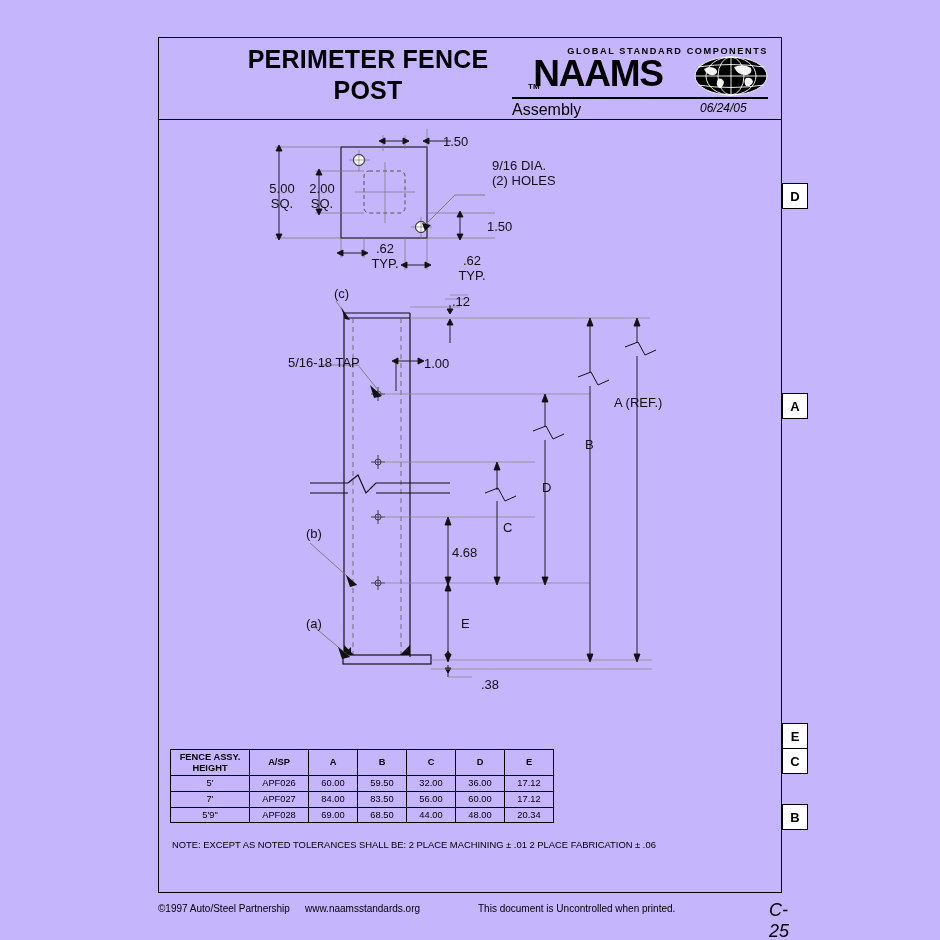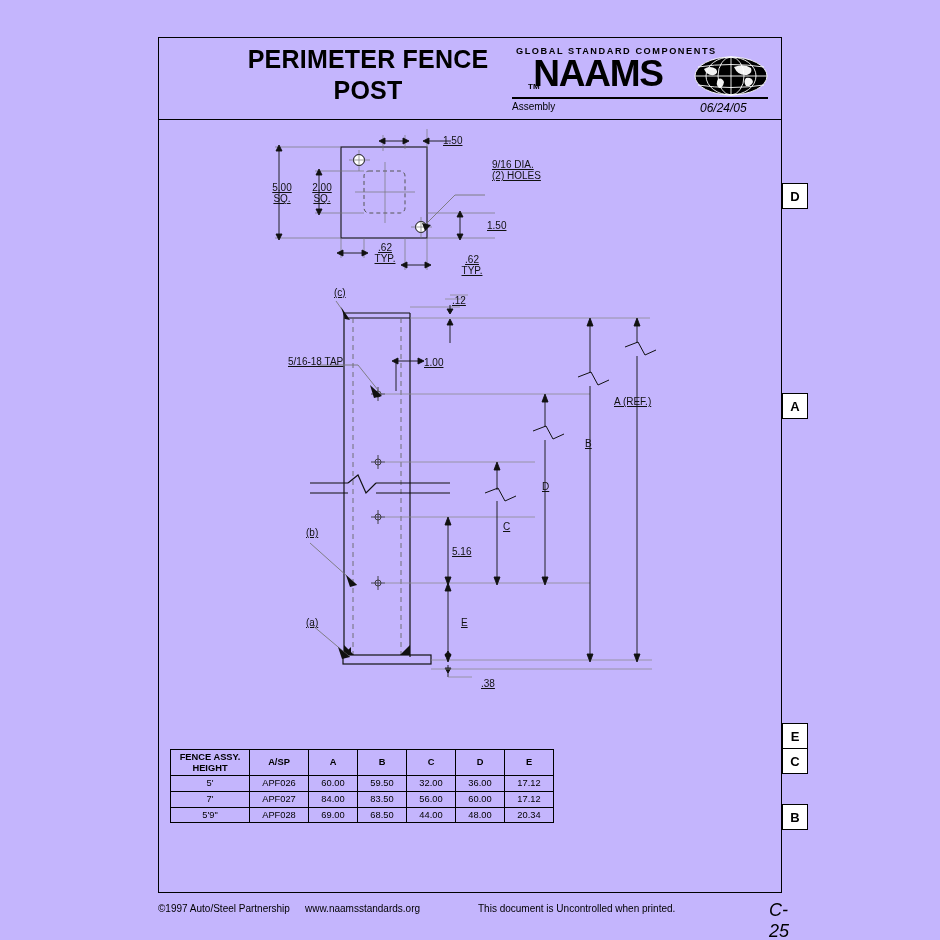--- a/index.html
+++ b/index.html
@@ -12,37 +12,37 @@
 
   
   #border{position:absolute;left:158px;top:37px;width:624px;height:856px;
           border:1.6px solid #000;box-sizing:border-box;}
   #titlebar{position:absolute;left:158px;top:37px;width:624px;height:83px;
             border:1.6px solid #000;border-bottom:1.6px solid #000;box-sizing:border-box;}
 
   
   #maintitle{position:absolute;left:228px;top:44px;width:280px;text-align:center;
              font-size:25px;font-weight:bold;letter-spacing:.2px;line-height:1.22;}
-  #gsc{position:absolute;left:516px;top:46px;width:252px;text-align:left;
+  #gsc{position:absolute;left:516px;top:46px;width:252px;text-align:right;
        font-size:9.2px;font-weight:bold;letter-spacing:1.55px;}
   #naams{position:absolute;left:508px;top:55px;width:180px;text-align:center;
          font-size:37px;font-weight:bold;letter-spacing:-1.2px;line-height:1;}
   #tm{position:absolute;left:504px;top:82px;font-size:8px;font-weight:bold;margin-left:24px;}
   #naamsrule{position:absolute;left:512px;top:97px;width:256px;height:2.2px;background:#000;}
-  #assembly{position:absolute;left:512px;top:101px;font-size:10px;}
+  #assembly{position:absolute;left:512px;top:101px;font-size:16px;}
   #issuedate{position:absolute;left:700px;top:101px;font-size:12px;font-style:italic;}
 
   
   #globe{position:absolute;left:694px;top:56px;width:74px;height:40px;}
 
   
   .zone{position:absolute;width:26px;height:26px;border:1.6px solid #000;
         background:#fff;box-sizing:border-box;font-size:13px;font-weight:bold;
         display:flex;align-items:center;justify-content:center;}
-  .dlabel{position:absolute;font-size:10px;color:#111;white-space:pre;line-height:1.12;text-decoration:underline;}
+  .dlabel{position:absolute;font-size:13px;color:#111;white-space:pre;line-height:1.12;}
   .dlabel.c{text-align:center;}
   svg{display:block;overflow:visible;}
 
   
   #notes{position:absolute;left:172px;top:673px;font-size:9.6px;line-height:1.47;}
   #bottomnote{position:absolute;left:172px;top:838px;font-size:9.4px;line-height:1.5;}
 
   
   #spectable{position:absolute;left:170px;top:749px;border-collapse:collapse;}
   #spectable td,#spectable th{border:1px solid #000;font-size:9.3px;text-align:center;
@@ -372,21 +372,21 @@
         <line x1="131" y1="384" x2="352" y2="384"></line>
       </g>
   </svg>
 
   <div class="dlabel" style="left:334px;top:287px;">(c)</div>
   <div class="dlabel" style="left:306px;top:527px;">(b)</div>
   <div class="dlabel" style="left:306px;top:617px;">(a)</div>
   <div class="dlabel" style="left:288px;top:356px;">5/16-18 TAP</div>
   <div class="dlabel" style="left:452px;top:295px;">.12</div>
   <div class="dlabel" style="left:424px;top:357px;">1.00</div>
-  <div class="dlabel" style="left:452px;top:546px;">5.16</div>
+  <div class="dlabel" style="left:452px;top:546px;">4.68</div>
   <div class="dlabel" style="left:481px;top:678px;">.38</div>
   <div class="dlabel" style="left:614px;top:396px;">A (REF.)</div>
   <div class="dlabel" style="left:585px;top:438px;">B</div>
   <div class="dlabel" style="left:503px;top:521px;">C</div>
   <div class="dlabel" style="left:542px;top:481px;">D</div>
   <div class="dlabel" style="left:461px;top:617px;">E</div>
 
 
   <table id="spectable">
     <thead>
@@ -425,20 +425,24 @@
         <td>APF028</td>
         <td>69.00</td>
         <td>68.50</td>
         <td>44.00</td>
         <td>48.00</td>
         <td>20.34</td>
       </tr>
     </tbody>
   </table>
 
+  <div id="bottomnote">NOTE:
+EXCEPT AS NOTED TOLERANCES SHALL BE:
+2 PLACE MACHINING ± .01
+2 PLACE FABRICATION ± .06</div>
 
   <div id="footer">
     <span id="f1">©1997 Auto/Steel Partnership</span>
     <span id="f2">www.naamsstandards.org</span>
     <span id="f3">This document is Uncontrolled when printed.</span>
     <span id="f4">C-25</span>
   </div>
 
 </div>
 

